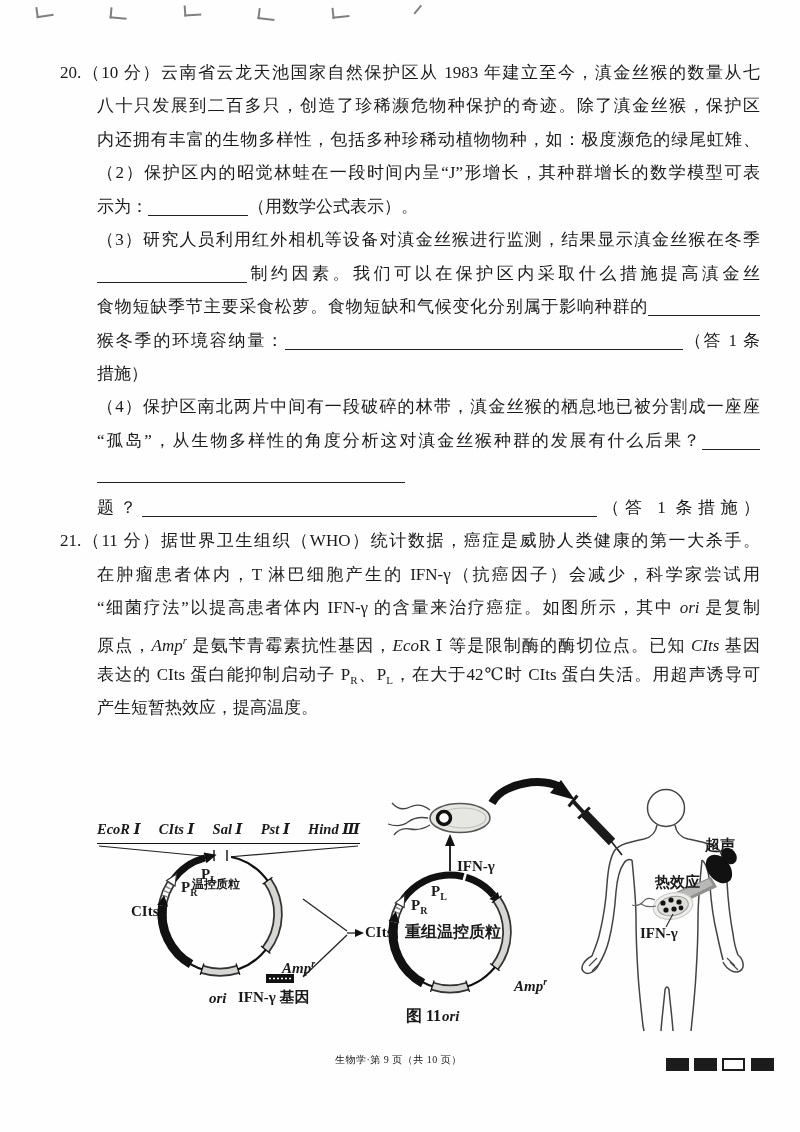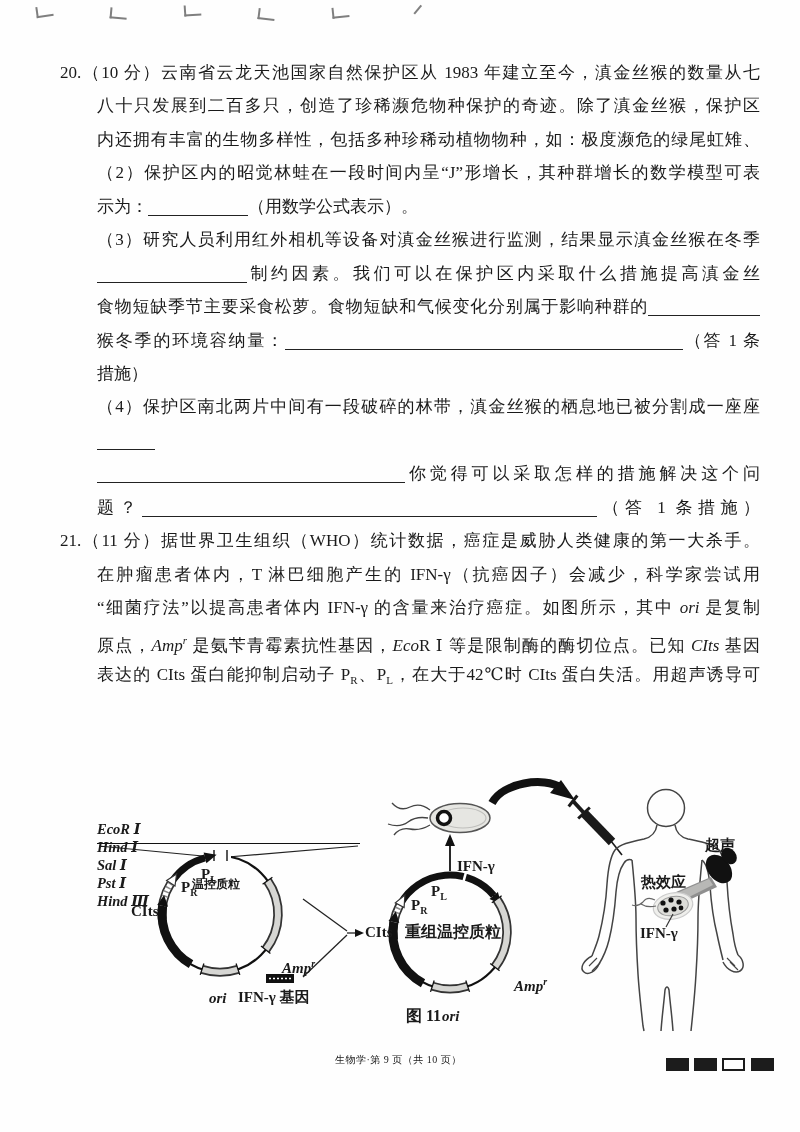--- a/index.html
+++ b/index.html
@@ -25,21 +25,21 @@
   .seg-sub{font-size:11px;vertical-align:sub;}
   
   .flabel{position:absolute;font-size:15px;font-weight:bold;white-space:nowrap;}
   .flabel .sb{font-size:10px;vertical-align:sub;font-weight:bold;}
   .flabel .sp{font-size:10px;vertical-align:super;font-style:italic;font-weight:bold;}
   .flabel.it{font-style:italic;margin-top:44px;}
   .enzyme-row{
     position:absolute;left:97px;top:820px;width:263px;height:23px;
     display:flex;justify-content:space-between;align-items:flex-start;
     border-bottom:1.6px solid #111;
-    font-size:14.5px;font-style:italic;font-weight:bold;white-space:nowrap;flex-direction:column;
+    font-size:14.5px;font-style:italic;font-weight:bold;white-space:nowrap;
   }
   svg.overlay{position:absolute;left:0;top:0;pointer-events:none;}
   
   .coil{position:absolute;width:15px;height:9px;border-left:2.5px solid #555;border-bottom:2.5px solid #555;opacity:.75;}
   
   .footer-text{position:absolute;left:335px;top:1053px;font-size:10px;letter-spacing:.5px;}
   .pmark{position:absolute;top:1058px;width:23px;height:13px;background:#1c1c1c;}
   .pmark.outline{background:#fff;border:2px solid #1c1c1c;width:19px;height:9px;}
 </style>
 </head>
@@ -60,30 +60,31 @@
       <div class="line ind fill"><span>八十只发展到二百多只，创造了珍稀濒危物种保护的奇迹。除了滇金丝猴，保护区</span></div>
       <div class="line ind fill"><span>内还拥有丰富的生物多样性，包括多种珍稀动植物物种，如：极度濒危的绿尾虹雉、</span></div>
       <div class="line ind fill"><span>（2）保护区内的昭觉林蛙在一段时间内呈“J”形增长，其种群增长的数学模型可表</span></div>
       <div class="line ind"><span>示为：</span><span class="blank" style="width: 100px;"></span><span>（用数学公式表示）。</span></div>
       <div class="line ind fill"><span>（3）研究人员利用红外相机等设备对滇金丝猴进行监测，结果显示滇金丝猴在冬季</span></div>
       <div class="line ind fill"><span class="blank" style="width: 150px;"></span><span>制约因素。我们可以在保护区内采取什么措施提高滇金丝</span></div>
       <div class="line ind fill"><span>食物短缺季节主要采食松萝。食物短缺和气候变化分别属于影响种群的</span><span class="blank" style="width: 112px;"></span></div>
       <div class="line ind fill"><span>猴冬季的环境容纳量：</span><span class="blank" style="width: 398px;"></span><span>（答 1 条</span></div>
       <div class="line ind"><span>措施）</span></div>
       <div class="line ind fill"><span>（4）保护区南北两片中间有一段破碎的林带，滇金丝猴的栖息地已被分割成一座座</span></div>
-      <div class="line ind fill"><span class="blank" style="width: 58px;"></span></div>
-      <div class="line ind fill"><span class="blank" style="width: 308px;"></span><span>你觉得可以采取怎样的措施解决这个问</span></div>
+      <div class="line ind fill"><span>“孤岛”，从生物多样性的角度分析这对滇金丝猴种群的发展有什么后果？</span><span class="blank" style="width: 58px;"></span></div>
+      <div class="line ind fill"><span class="blank" style="width: 308px;"></span></div>
       <div class="line ind fill"><span>题？</span><span class="blank" style="width: 455px;"></span><span>（答 1 条措施）</span></div>
     </div>
   <div>
       <div class="line fill"><span>21.（11 分）据世界卫生组织（WHO）统计数据，癌症是威胁人类健康的第一大杀手。</span></div>
       <div class="line ind fill"><span>在肿瘤患者体内，T 淋巴细胞产生的 IFN-γ（抗癌因子）会减少，科学家尝试用</span></div>
       <div class="line ind fill"><span>“细菌疗法”以提高患者体内 IFN-γ 的含量来治疗癌症。如图所示，其中 </span><span class="seg-i">ori</span><span> 是复制</span></div>
       <div class="line ind fill"><span>原点，</span><span class="seg-i">Amp</span><span class="seg-si">r</span><span> 是氨苄青霉素抗性基因，</span><span class="seg-i">Eco</span><span>R Ⅰ 等是限制酶的酶切位点。已知 </span><span class="seg-i">CIts</span><span> 基因</span></div>
       <div class="line ind fill"><span>表达的 CIts 蛋白能抑制启动子 P</span><span class="seg-sub">R</span><span>、P</span><span class="seg-sub">L</span><span>，在大于42℃时 CIts 蛋白失活。用超声诱导可</span></div>
+      <div class="line ind"><span>产生短暂热效应，提高温度。</span></div>
     </div>
 </div>
 
 <svg class="overlay" width="800" height="1132" viewBox="0 0 800 1132">
 
   <g stroke="#222" stroke-width="1.2" fill="none">
     <path d="M 99 846 L 213 857"></path>
       <path d="M 358 846 L 228 857"></path>
   </g>
 
@@ -222,21 +223,21 @@
     <g stroke="#666" stroke-width="1.1" fill="none">
       <path d="M 655 900 q -8 -4 -12 2 q -5 5 -11 3"></path>
       <path d="M 656 906 q -9 2 -15 -2"></path>
     </g>
     <path d="M 673 914 L 666 927" stroke="#333" stroke-width="1.2"></path>
   </g>
 </svg>
 
 <div class="enzyme-row">
   <span>EcoR Ⅰ</span>
-  <span>Hind Ⅰ</span>
+  <span>CIts Ⅰ</span>
   <span>Sal Ⅰ</span>
   <span>Pst Ⅰ</span>
   <span>Hind Ⅲ</span>
 </div>
 
 <span class="flabel" style="left:201px;top:866px;"><span>P</span><span class="sb">L</span></span>
 <span class="flabel" style="left:181px;top:879px;"><span>P</span><span class="sb">R</span></span>
 <span class="flabel" style="left:131px;top:903px;">CIts</span>
 <span class="flabel" style="left:192px;top:876px;font-size:12px;">温控质粒</span>
 <span class="flabel it" style="left:282px;top:914px;"><span>Amp</span><span class="sp">r</span></span>
@@ -245,21 +246,21 @@
 
 <span class="flabel" style="left:457px;top:858px;">IFN-γ</span>
 <span class="flabel" style="left:431px;top:883px;"><span>P</span><span class="sb">L</span></span>
 <span class="flabel" style="left:411px;top:897px;"><span>P</span><span class="sb">R</span></span>
 <span class="flabel" style="left:365px;top:924px;">CIts</span>
 <span class="flabel" style="left:405px;top:922px;font-size:16px;">重组温控质粒</span>
 <span class="flabel it" style="left:514px;top:932px;"><span>Amp</span><span class="sp">r</span></span>
 <span class="flabel it" style="left:442px;top:964px;">ori</span>
 
 <span class="flabel" style="left:705px;top:836px;">超声</span>
-<span class="flabel" style="left:641px;top:873px;">热效应</span>
+<span class="flabel" style="left:655px;top:873px;">热效应</span>
 <span class="flabel" style="left:640px;top:925px;">IFN-γ</span>
 
 <span class="flabel" style="left:406px;top:1006px;font-size:16px;">图 11</span>
 
 <div class="footer-text">生物学·第 9 页（共 10 页）</div>
 <div class="pmark" style="left:666px;"></div>
 <div class="pmark" style="left:694px;"></div>
 <div class="pmark outline" style="left:722px;"></div>
 <div class="pmark" style="left:751px;"></div>
 

